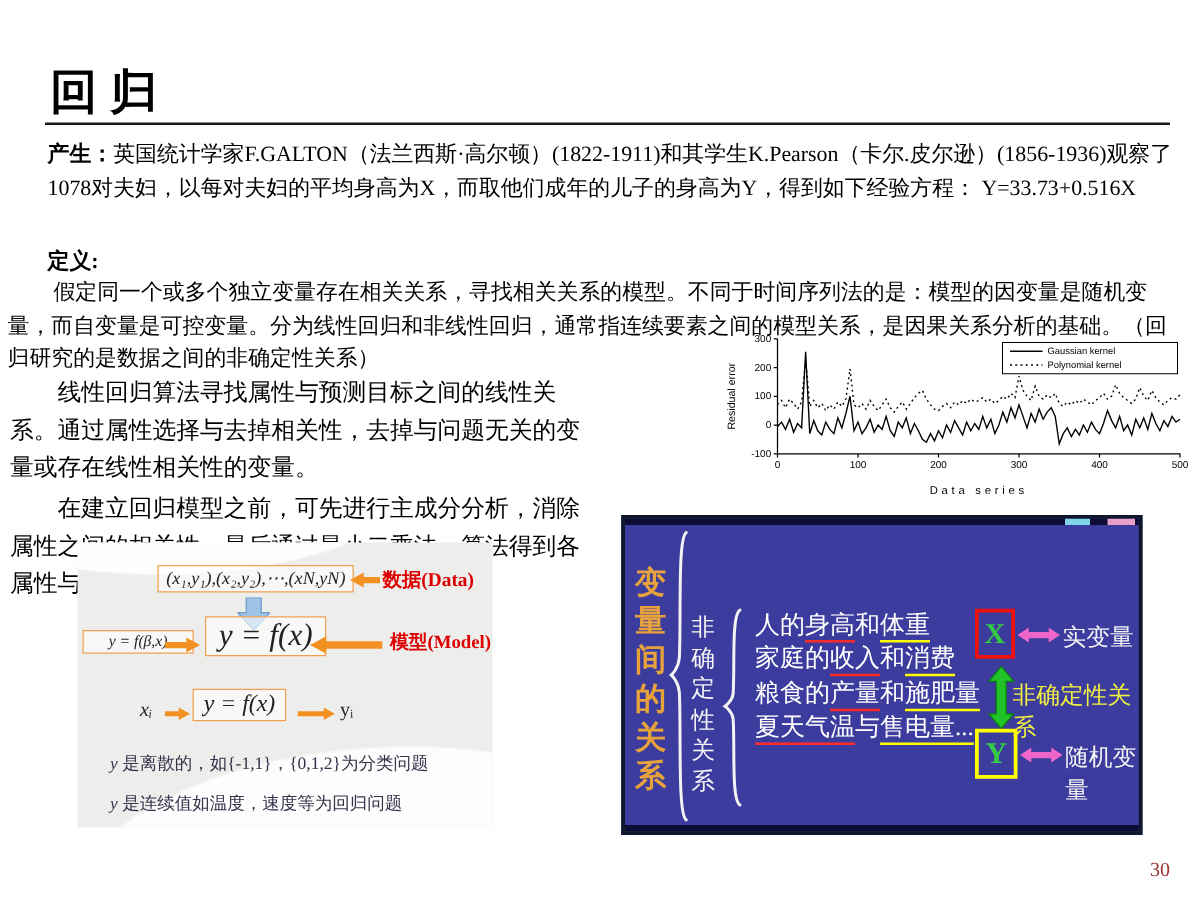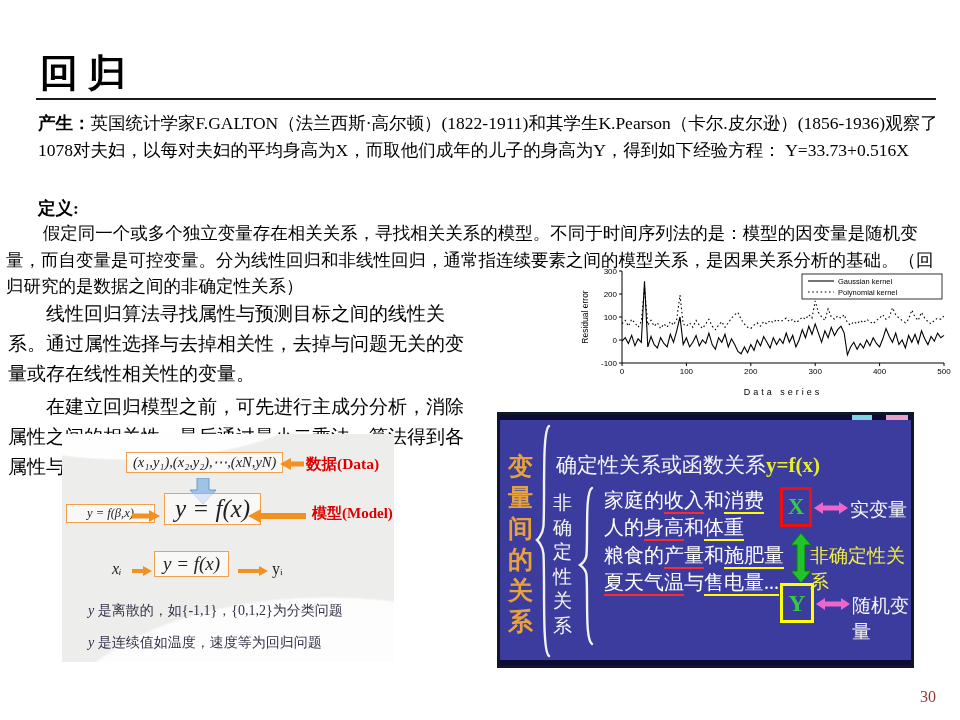--- a/index.html
+++ b/index.html
@@ -178,31 +178,30 @@
     <div class="chip chip-cyan"></div>
     <div class="chip chip-pink"></div>
     <div class="bottom-strip"></div>
 
     <div class="p-vtitle vtext">变量间的关系</div>
 
     <svg class="p-brace p-brace1" width="18" height="236">
         <path d="M15,3 C8,8 11,70 9.5,103 C8.8,112 3,117 3,117 C3,117 8.8,122 9.5,131 C11,164 8,228 15,233" fill="none" stroke="#f2f2f2" stroke-width="2.4" stroke-linecap="round"></path>
       </svg>
 
-    <div class="p-detline"><span>确定性关系或函数关系</span><span class="formula">y=f(x)</span></div>
 
     <div class="p-nondet vtext">非确定性关系</div>
 
     <svg class="p-brace p-brace2" width="18" height="162">
         <path d="M15,3 C8,7 11,48 9.5,70 C8.8,76 3,80 3,80 C3,80 8.8,84 9.5,90 C11,112 8,155 15,159" fill="none" stroke="#f2f2f2" stroke-width="2.4" stroke-linecap="round"></path>
       </svg>
 
     <div class="p-items" id="relation-items">
+        <div><span>人的</span><span class="u-red">身高</span><span>和</span><span class="u-yellow">体重</span></div>
         <div><span>家庭的</span><span class="u-red">收入</span><span>和</span><span class="u-yellow">消费</span></div>
-        <div><span>人的</span><span class="u-red">身高</span><span>和</span><span class="u-yellow">体重</span></div>
         <div><span>粮食的</span><span class="u-red">产量</span><span>和</span><span class="u-yellow">施肥量</span></div>
         <div><span class="u-red">夏天气温</span><span>与</span><span class="u-yellow">售电量...</span></div>
       </div>
 
     <div class="p-xbox">X</div>
     <svg class="p-arrow-pink1" width="34" height="14">
         <polygon points="0,7 9,1 9,4.5 25,4.5 25,1 34,7 25,13 25,9.5 9,9.5 9,13" fill="#ee66cc"></polygon>
       </svg>
     <div class="p-xlabel">实变量</div>
 

